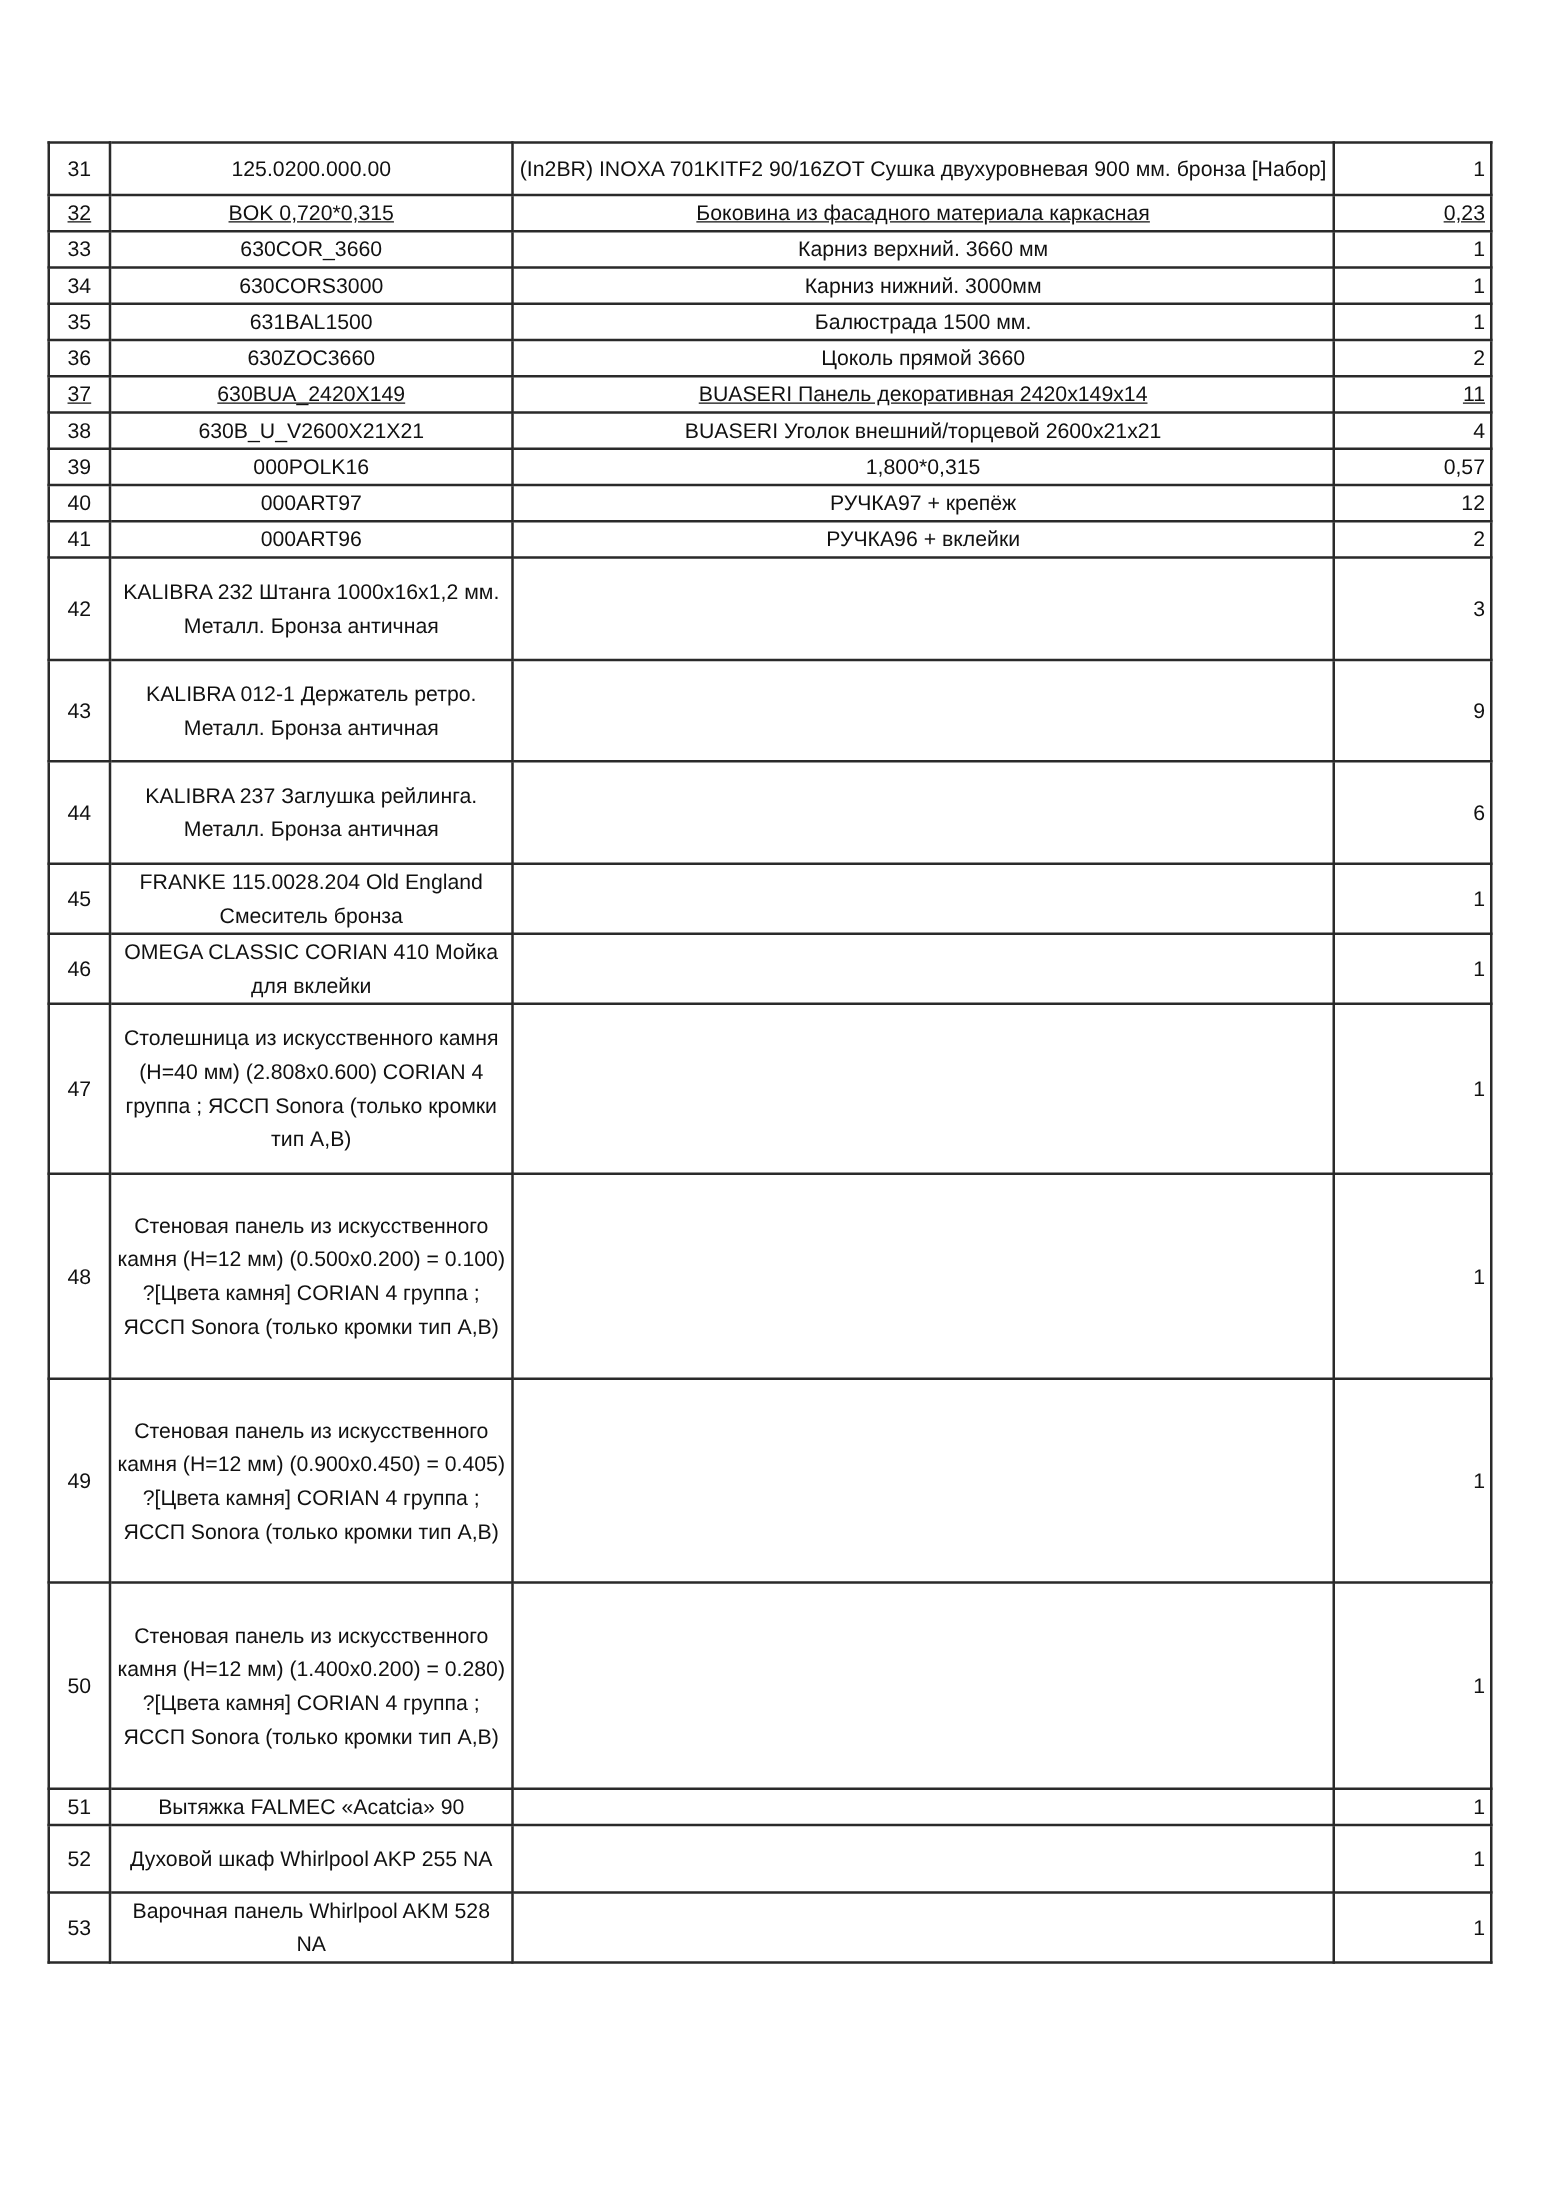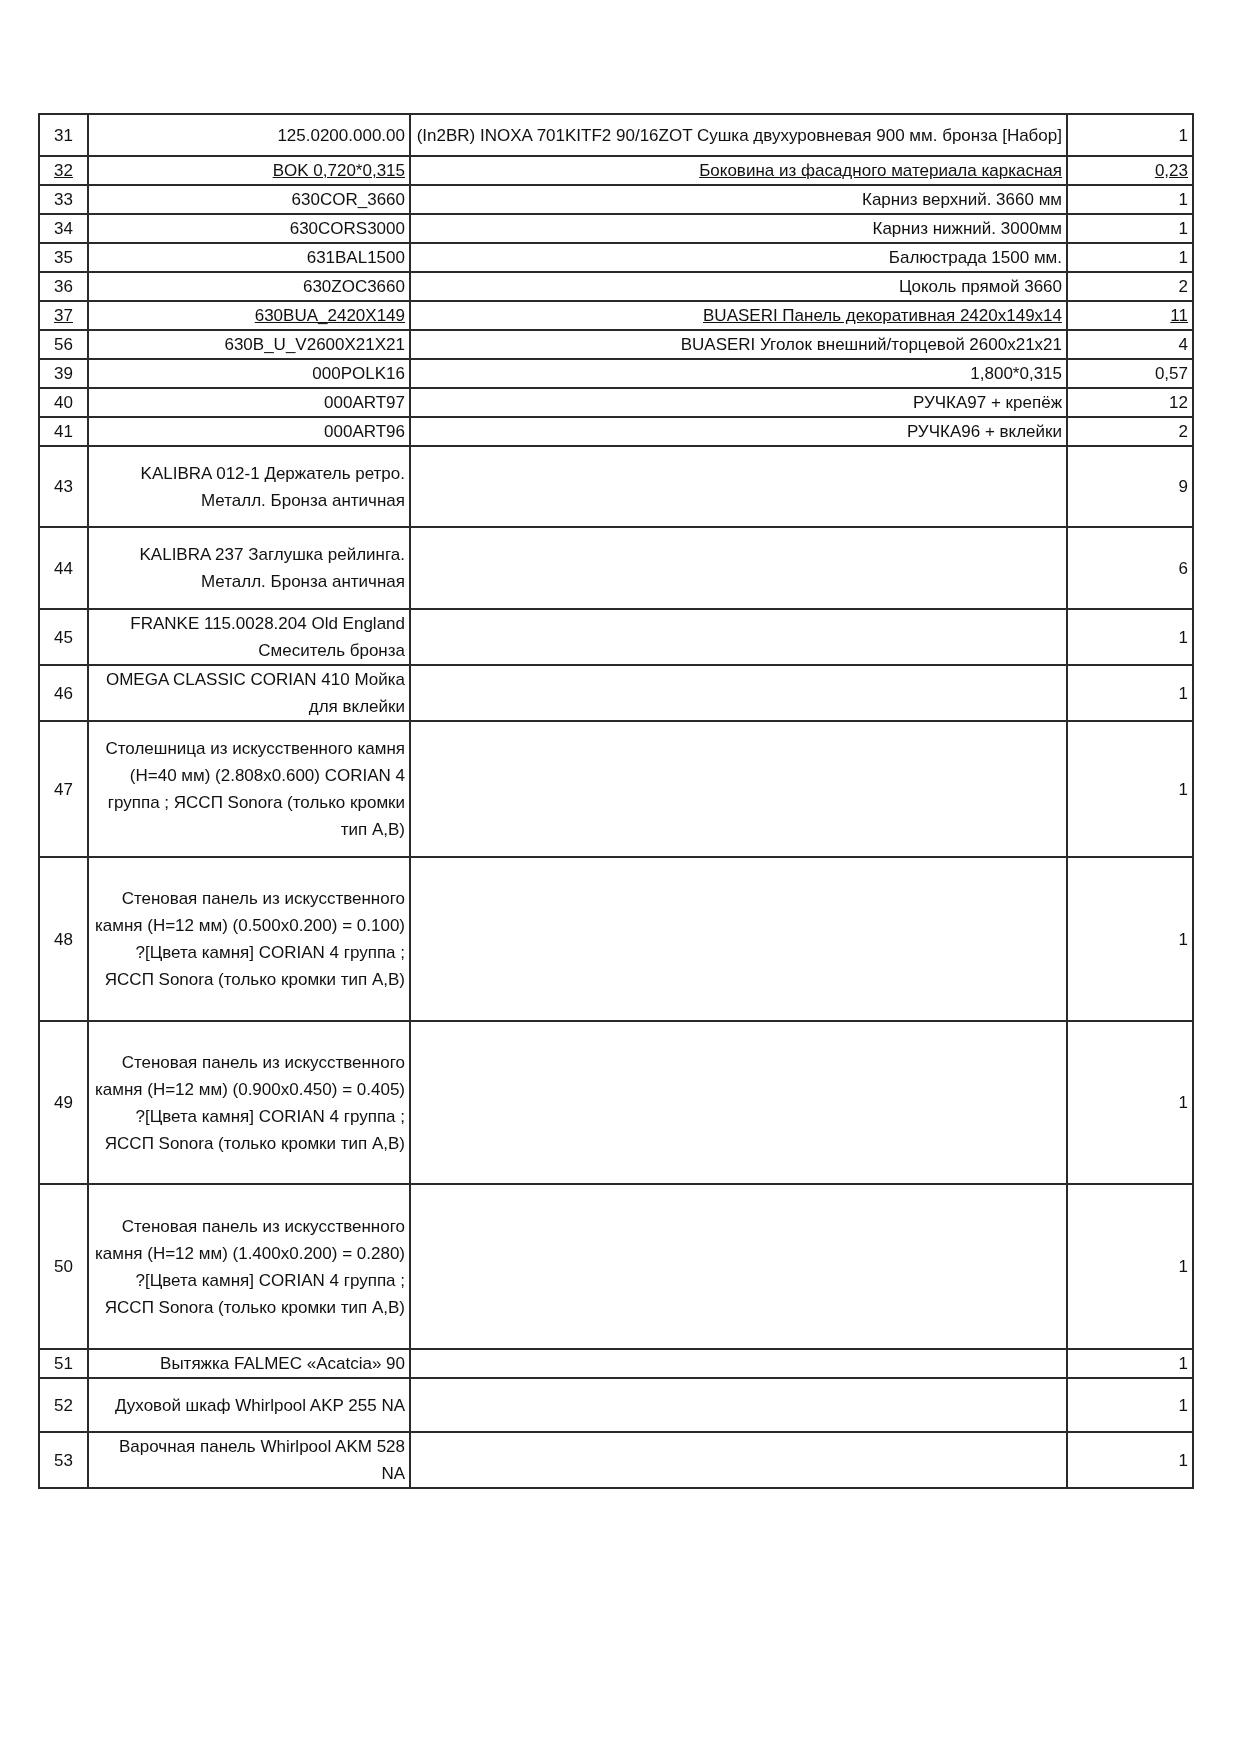--- a/index.html
+++ b/index.html
@@ -8,21 +8,21 @@
     table.spec { position: absolute; left: 38px; top: 113px; border-collapse: collapse;
                  table-layout: fixed; width: 1154px; }
     table.spec td { border: 2px solid #2a2a2a; font-size: 17px; line-height: 27px;
                     padding: 0 4px; vertical-align: middle; overflow: hidden; }
     col.c-num { width: 49px; }
     col.c-code { width: 322px; }
     col.c-desc { width: 657px; }
     col.c-qty { width: 126px; }
     td.num { text-align: center; }
     td.qty { text-align: right; padding-right: 3px; }
-    td.code, td.desc { text-align: right; white-space: normal; }
+    td.code, td.desc { text-align: center; white-space: normal; }
   </style>
 </head>
 <body>
 
 <table class="spec">
   <colgroup>
     <col class="c-num">
       <col class="c-code">
       <col class="c-desc">
       <col class="c-qty">
@@ -64,21 +64,21 @@
         <td class="desc">Цоколь прямой 3660</td>
         <td class="qty">2</td>
       </tr>
       <tr style="height: 27px; text-decoration: underline;">
         <td class="num">37</td>
         <td class="code">630BUA_2420X149</td>
         <td class="desc">BUASERI Панель декоративная 2420x149x14</td>
         <td class="qty">11</td>
       </tr>
       <tr style="height: 27px;">
-        <td class="num">56</td>
+        <td class="num">38</td>
         <td class="code">630B_U_V2600X21X21</td>
         <td class="desc">BUASERI Уголок внешний/торцевой 2600x21x21</td>
         <td class="qty">4</td>
       </tr>
       <tr style="height: 28px;">
         <td class="num">39</td>
         <td class="code">000POLK16</td>
         <td class="desc">1,800*0,315</td>
         <td class="qty">0,57</td>
       </tr>
@@ -86,20 +86,26 @@
         <td class="num">40</td>
         <td class="code">000ART97</td>
         <td class="desc">РУЧКА97 + крепёж</td>
         <td class="qty">12</td>
       </tr>
       <tr style="height: 28px;">
         <td class="num">41</td>
         <td class="code">000ART96</td>
         <td class="desc">РУЧКА96 + вклейки</td>
         <td class="qty">2</td>
+      </tr>
+      <tr style="height: 82px;">
+        <td class="num">42</td>
+        <td class="code">KALIBRA 232 Штанга 1000x16x1,2 мм. Металл. Бронза античная</td>
+        <td class="desc"></td>
+        <td class="qty">3</td>
       </tr>
       <tr style="height: 81px;">
         <td class="num">43</td>
         <td class="code">KALIBRA 012-1 Держатель ретро. Металл. Бронза античная</td>
         <td class="desc"></td>
         <td class="qty">9</td>
       </tr>
       <tr style="height: 82px;">
         <td class="num">44</td>
         <td class="code">KALIBRA 237 Заглушка рейлинга. Металл. Бронза античная</td>

